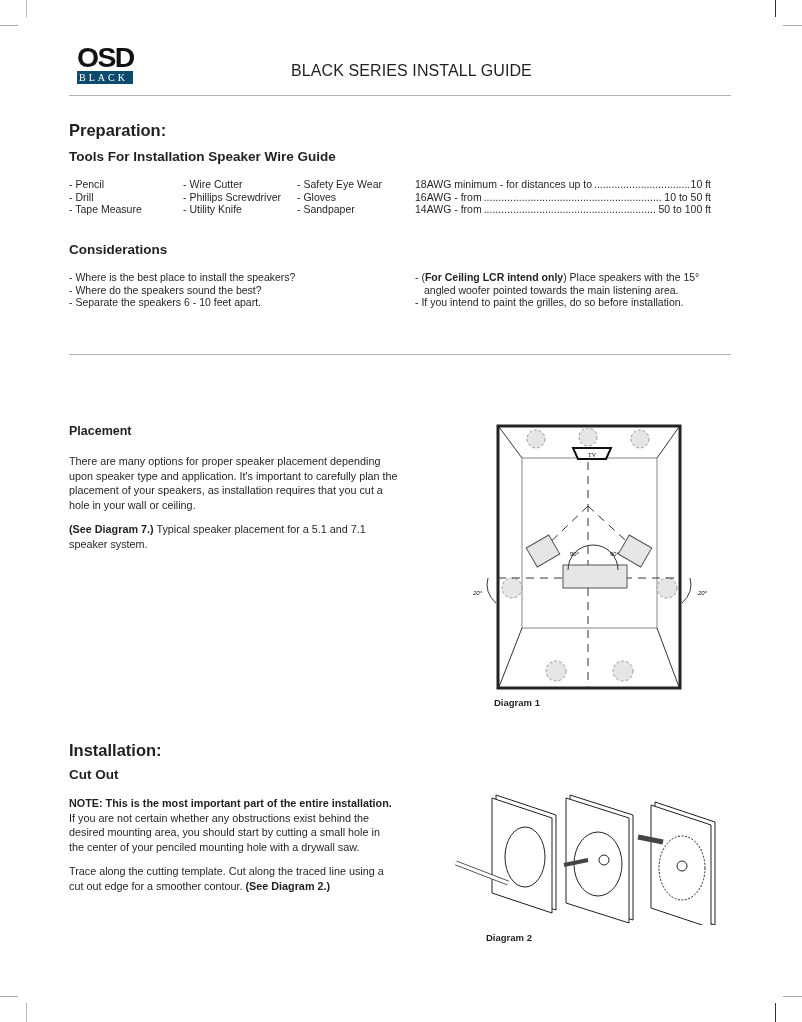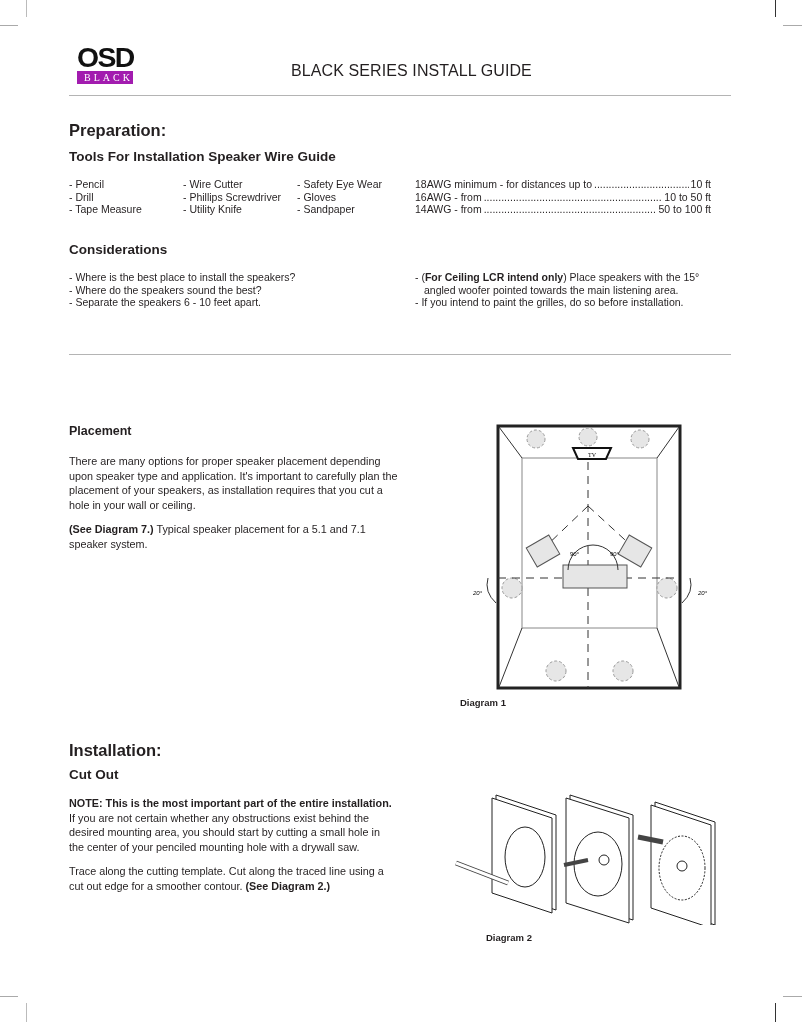--- a/index.html
+++ b/index.html
@@ -4,21 +4,21 @@
 <style>
   html, body { margin:0; padding:0; background:#ffffff; }
   body { width:802px; height:1022px; position:relative; overflow:hidden;
          font-family:"Liberation Sans", sans-serif; color:#231f20; }
   .abs { position:absolute; }
   .crop-v { position:absolute; width:1px; background:#333; }
   .crop-h { position:absolute; height:1px; background:#aaa; }
   .rule { position:absolute; height:1px; background:#b4b4b4; }
   .logo { left:69px; top:46px; width:56px;margin-left:8px; }
   .logo-top { font-weight:900; font-size:27px; letter-spacing:-1.5px; line-height:24px; color:#111; font-family:"Liberation Sans", sans-serif; transform:scaleX(1.05); transform-origin:left; }
-  .logo-bot { background:#a21caf; color:#fff; font-family:"Liberation Serif", serif; font-size:10px; letter-spacing:3px; text-align:right; line-height:13px; margin-top:1px; padding-left:2px; width:54px; }
+  .logo-bot { background:#0c4a6e; color:#fff; font-family:"Liberation Serif", serif; font-size:10px; letter-spacing:3px; text-align:left; line-height:13px; margin-top:1px; padding-left:2px; width:54px; }
   .doc-title { left:291px; top:62px; font-size:16px; letter-spacing:0.1px; }
   .h1 { font-weight:bold; font-size:16.5px; }
   .h2 { font-weight:bold; font-size:13.5px; }
   .small { font-size:10.5px; line-height:12.5px; }
   .body { font-size:10.8px; line-height:14.5px; }
   .col { position:absolute; top:178px; }
   .wire-row { display:flex; justify-content:space-between; width:296px; white-space:nowrap; }
   .wire-row .dots { flex:1; overflow:hidden; white-space:nowrap; margin:0 2px; }
   .caption { font-weight:bold; font-size:9.5px; }
   b { font-weight:bold; }
@@ -132,21 +132,21 @@
   </g>
   <rect x="93" y="145" width="64" height="23" fill="#e6e6e6" stroke="#555"></rect>
   <path d="M98 150 A 22 22 0 0 1 148 150" fill="none" stroke="#333"></path>
   <text x="100" y="136" font-size="6">90°</text>
   <text x="140" y="136" font-size="6">90°</text>
   <text x="3" y="175" font-size="6" font-style="italic">20°</text>
   <text x="228" y="175" font-size="6" font-style="italic">20°</text>
   <path d="M18 158 Q 14 172 26 183" fill="none" stroke="#333"></path>
   <path d="M220 158 Q 224 172 212 183" fill="none" stroke="#333"></path>
 </svg>
-<div class="abs caption" style="left:460px;top:697px;">Diagram 1</div>
+<div class="abs caption" style="left:494px;top:697px;">Diagram 1</div>
 
 <div class="abs h1" style="left:69px;top:741px;">Installation:</div>
 <div class="abs h2" style="left:69px;top:767px;">Cut Out</div>
 <div class="abs body" style="left:69px;top:796px;width:360px;">
   <div><b>NOTE: This is the most important part of the entire installation.</b></div>
   <div>If you are not certain whether any obstructions exist behind the</div>
   <div>desired mounting area, you should start by cutting a small hole in</div>
   <div>the center of your penciled mounting hole with a drywall saw.</div>
   <div style="height:10px"></div>
   <div>Trace along the cutting template. Cut along the traced line using a</div>

